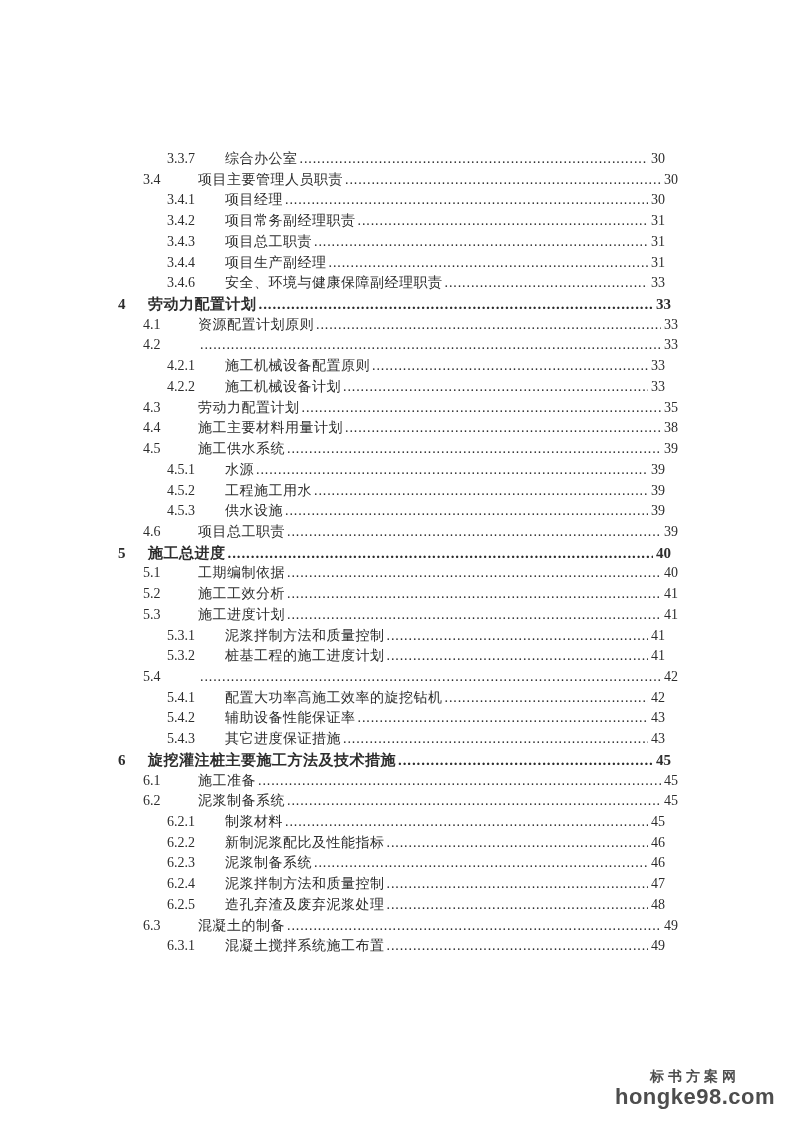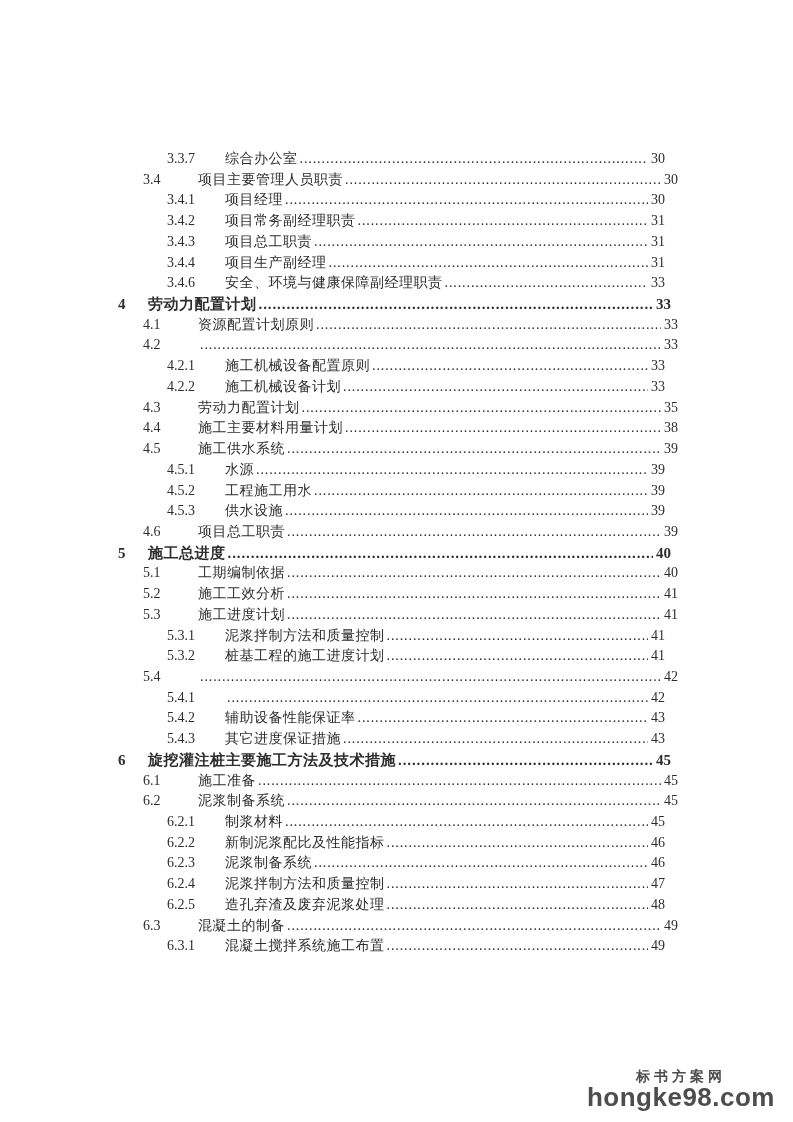--- a/index.html
+++ b/index.html
@@ -59,21 +59,21 @@
     color:var(--wm);
     font-family:"Liberation Sans","DejaVu Sans",sans-serif;
     font-weight:bold;
   }
   .wm-line1{
     font-size:14px;
     letter-spacing:4px;
     line-height:20px;
   }
   .wm-line2{
-    font-size:26px;
+    font-size:22px;
     line-height:22px;
     letter-spacing:0.5px;
   }
 </style>
 </head>
 <body>
 
 <main class="page">
   <section class="toc" id="toc">
       <div class="row lvl3">
@@ -225,20 +225,21 @@
     <span class="dots"></span>
     <span class="page-num">41</span>
   </div>
       <div class="row lvl2">
     <span class="num">5.4</span>
     <span class="dots"></span>
     <span class="page-num">42</span>
   </div>
       <div class="row lvl3">
     <span class="num">5.4.1</span>
+    <span class="title">配置大功率高施工效率的旋挖钻机</span>
     <span class="dots"></span>
     <span class="page-num">42</span>
   </div>
       <div class="row lvl3">
     <span class="num">5.4.2</span>
     <span class="title">辅助设备性能保证率</span>
     <span class="dots"></span>
     <span class="page-num">43</span>
   </div>
       <div class="row lvl3">

